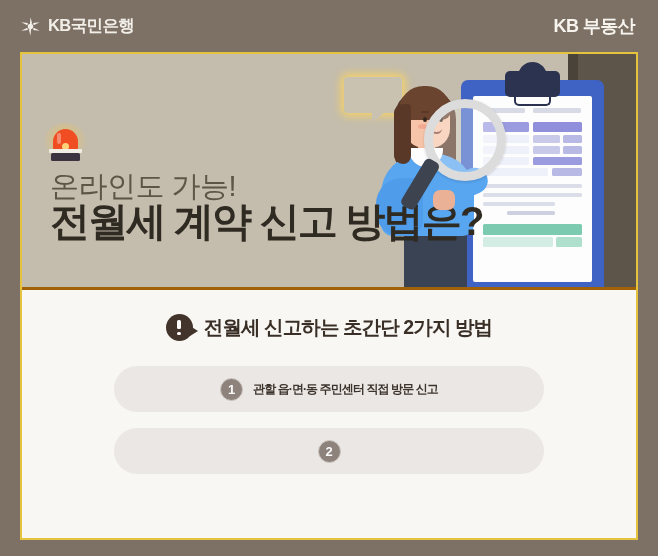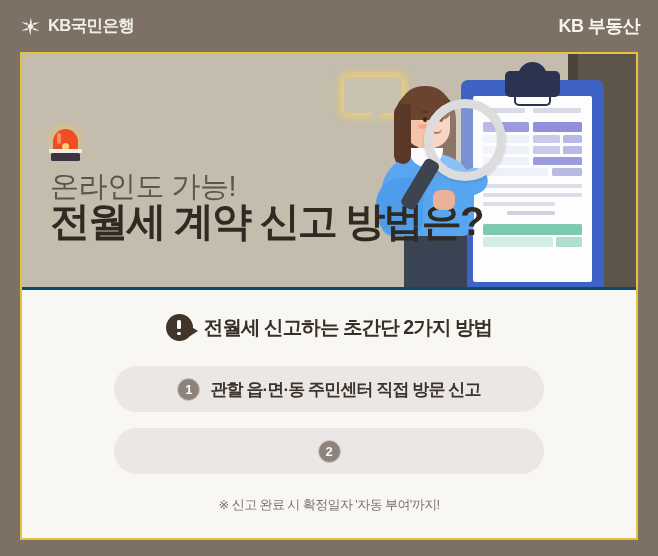--- a/index.html
+++ b/index.html
@@ -19,21 +19,21 @@
 
   
   .topbar {
     position: absolute;
     top: 0; left: 0;
     width: 658px;
     height: 52px;
     display: flex;
     align-items: center;
     justify-content: space-between;
-    padding: 0 18px 0 20px;
+    padding: 0 23px 0 20px;
   }
 
   .brand-left {
     display: flex;
     align-items: center;
     gap: 7px;
   }
 
   .kb-star {
     width: 21px;
@@ -68,21 +68,21 @@
     background: #f8f7f4;
     overflow: hidden;
   }
 
   
   .hero {
     position: relative;
     width: 100%;
     height: 236px;
     background: #c4bdad;
-    border-bottom: 3px solid #0c4a6e;
+    border-bottom: 3px solid #a16207;
     overflow: hidden;
   }
 
   
   .siren {
     position: absolute;
     left: 20px;
     top: 69px;
     width: 46px;
     height: 40px;
@@ -457,21 +457,21 @@
     color: #fbfafa;
     font-size: 13px;
     font-weight: bold;
     display: flex;
     align-items: center;
     justify-content: center;
     flex: none;
     line-height: 1;
   }
   .pill-text {
-    font-size: 17px;
+    font-size: 12px;
     font-weight: bold;
     color: #3c332c;
     letter-spacing: -0.9px;
     white-space: nowrap;
   }
 
   .note {
     margin-top: 22px;
     text-align: center;
     font-size: 13px;
@@ -602,17 +602,16 @@
 
     <div class="pill pill-1">
       <span class="num">1</span>
       <span class="pill-text">관할 읍·면·동 주민센터 직접 방문 신고</span>
     </div>
 
     <div class="pill pill-2">
       <span class="num">2</span>
     </div>
 
-    <div class="note">※ 신고 완료 시 확정일자 '자동 부여'까지!</div>
 
   </div>
 
 </div>
 
 </body></html>

